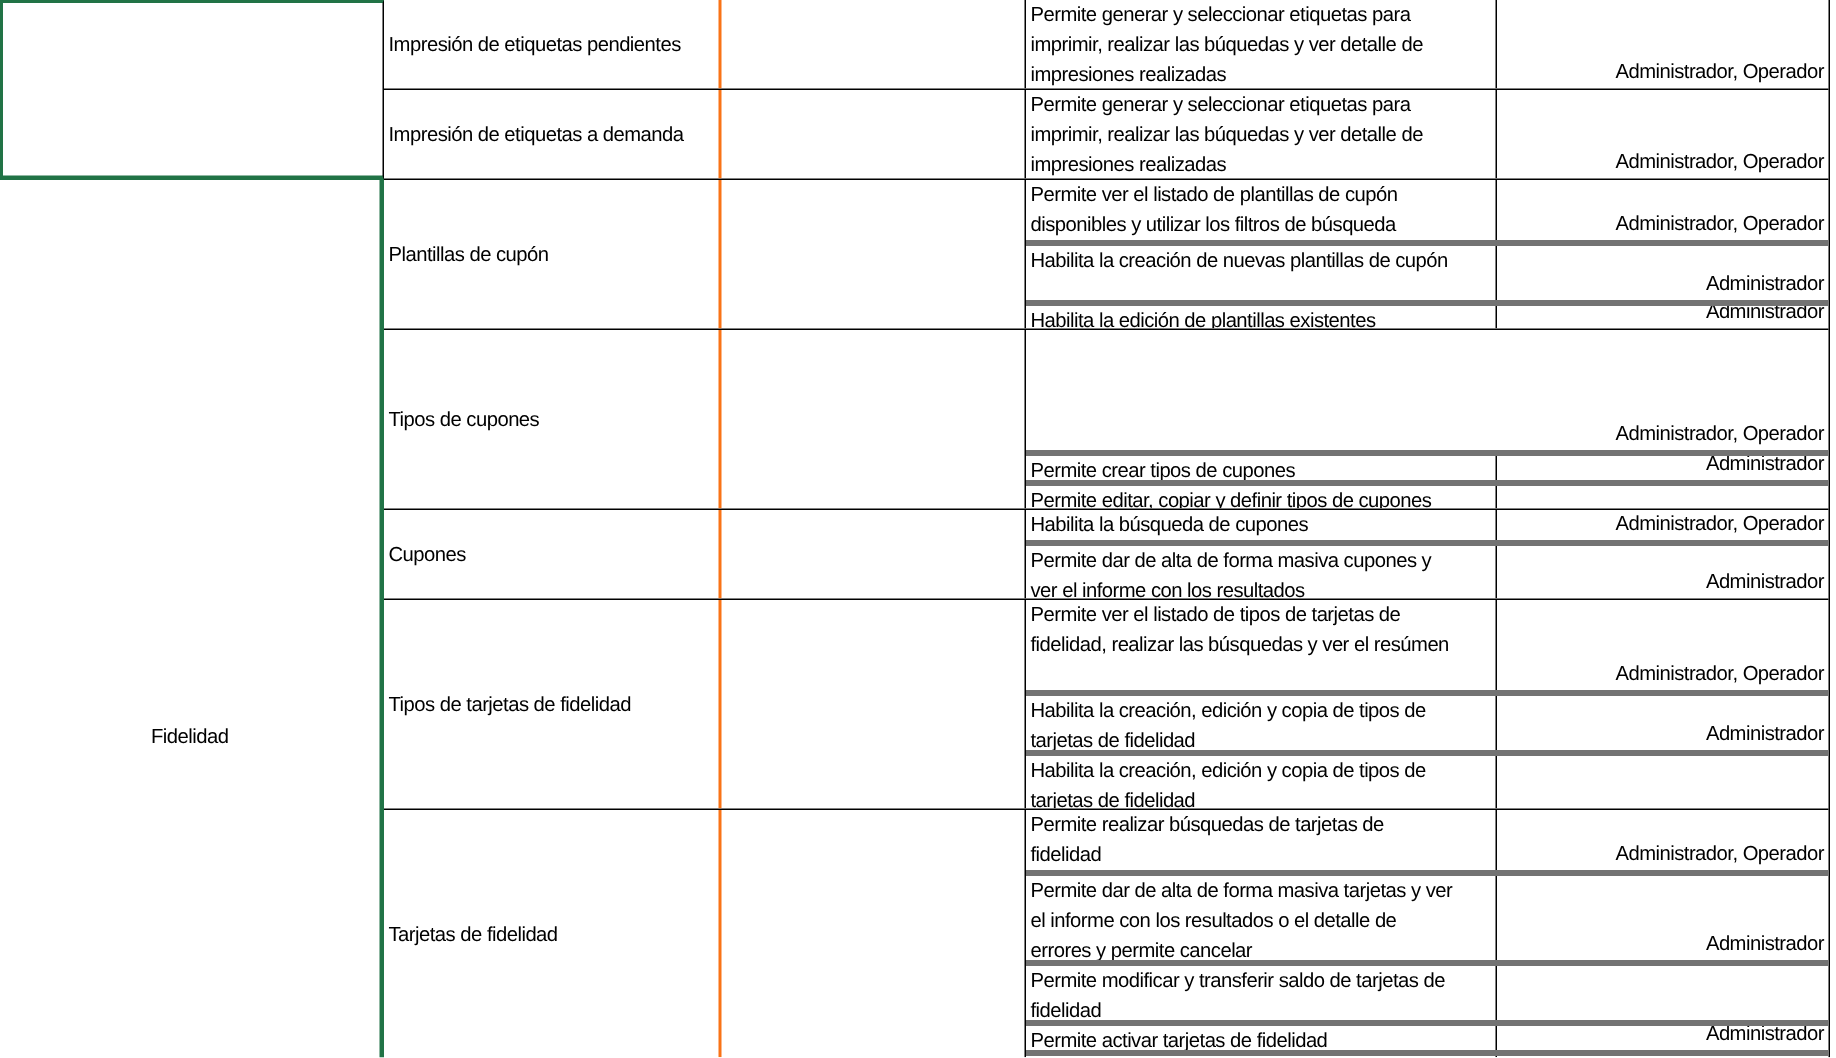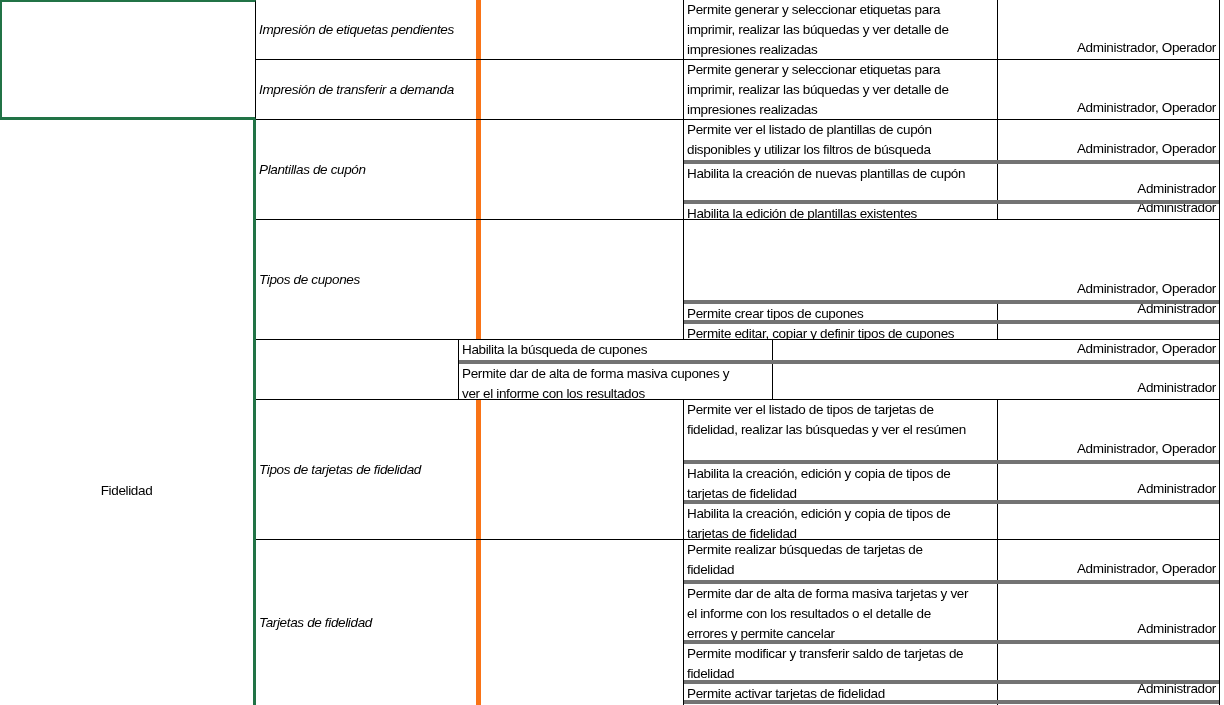--- a/index.html
+++ b/index.html
@@ -35,25 +35,24 @@
     align-items: center;
     justify-content: center;
     text-align: center;
   }
   
   .main { width: 964px; flex: 0 0 964px; border-right: 1px solid #000; display: flex; flex-direction: column; }
   .section { display: flex; border-bottom: 1px solid #000; overflow: hidden; }
   .section:last-child { border-bottom: none; }
   .feat-cell {
     width: 225px; flex: 0 0 225px;
-    border-right: 5px solid #f97316;
+    border-right: 2px solid #f97316;
     display: flex; align-items: center;
     padding-left: 3px;
     overflow: hidden;
-    font-style: italic;
   }
   .spacer-cell { width: 203px; flex: 0 0 203px; border-right: 1px solid #000; }
   .entries { flex: 1; display: flex; flex-direction: column; min-width: 0; }
   .entry { display: flex; overflow: hidden; }
   .entry + .entry { border-top: 4px solid #737373; }
   .entry.grow { flex: 1; }
   .desc-cell {
     width: 314px; flex: 0 0 314px;
     border-right: 1px solid #000;
     padding: 0 3px;
@@ -98,21 +97,21 @@
 impresiones realizadas</span></div>
           <div class="role-cell">
               <span>Administrador, Operador</span>
             </div>
         </div>
       </div>
     </div>
 
     <div class="section" style="height:60px">
       <div class="feat-cell">
-        <span>Impresión de transferir a demanda</span>
+        <span>Impresión de etiquetas a demanda</span>
       </div>
       <div class="spacer-cell"></div>
       <div class="entries">
         <div class="entry grow">
           <div class="desc-cell"><span>Permite generar y seleccionar etiquetas para
 imprimir, realizar las búquedas y ver detalle de
 impresiones realizadas</span></div>
           <div class="role-cell">
               <span>Administrador, Operador</span>
             </div>
@@ -168,20 +167,23 @@
         <div class="entry grow">
           <div class="desc-cell"><span>Permite editar, copiar y definir tipos de cupones</span></div>
           <div class="role-cell">
               <span></span>
             </div>
         </div>
       </div>
     </div>
 
     <div class="section" style="height:60px">
+      <div class="feat-cell">
+        <span>Cupones</span>
+      </div>
       <div class="spacer-cell"></div>
       <div class="entries">
         <div class="entry" style="height:20px">
           <div class="desc-cell"><span>Habilita la búsqueda de cupones</span></div>
           <div class="role-cell">
               <span>Administrador, Operador</span>
             </div>
         </div>
         <div class="entry grow">
           <div class="desc-cell"><span>Permite dar de alta de forma masiva cupones y

